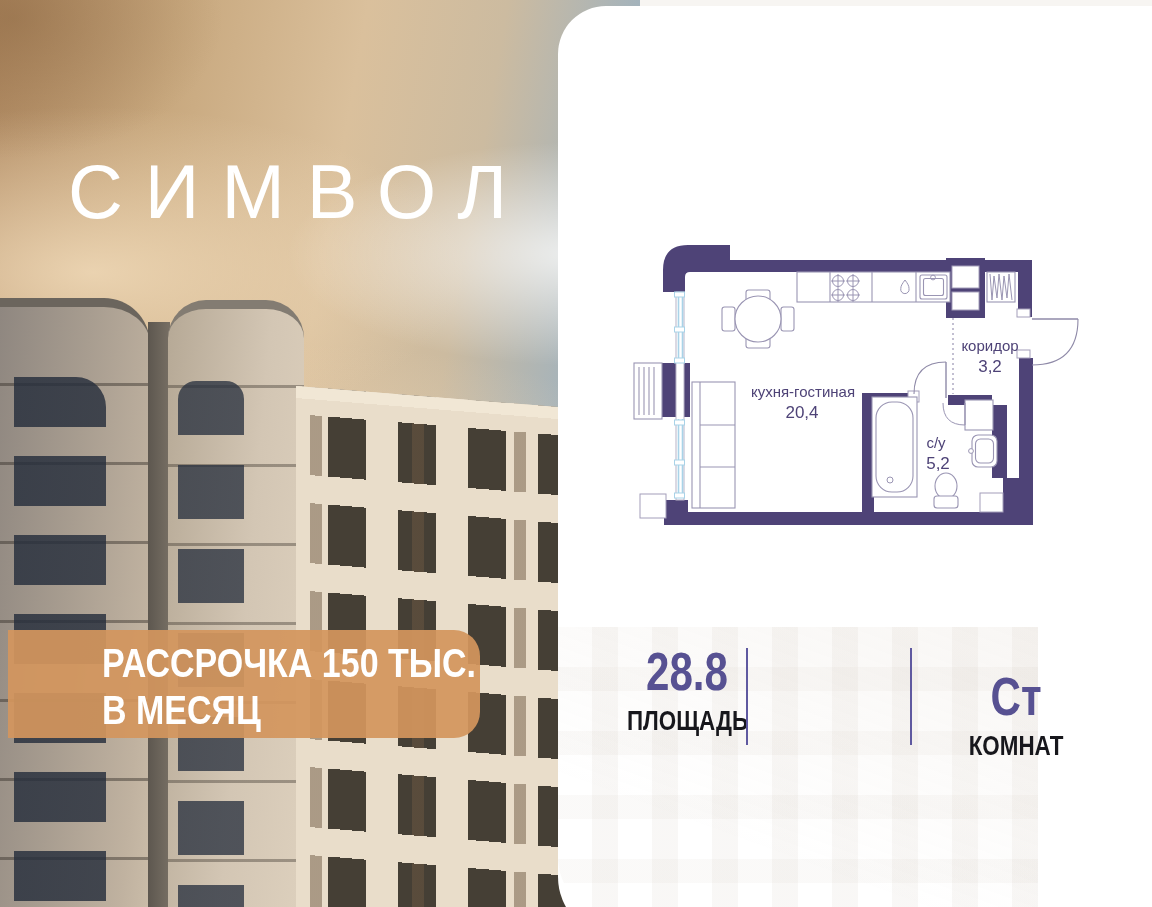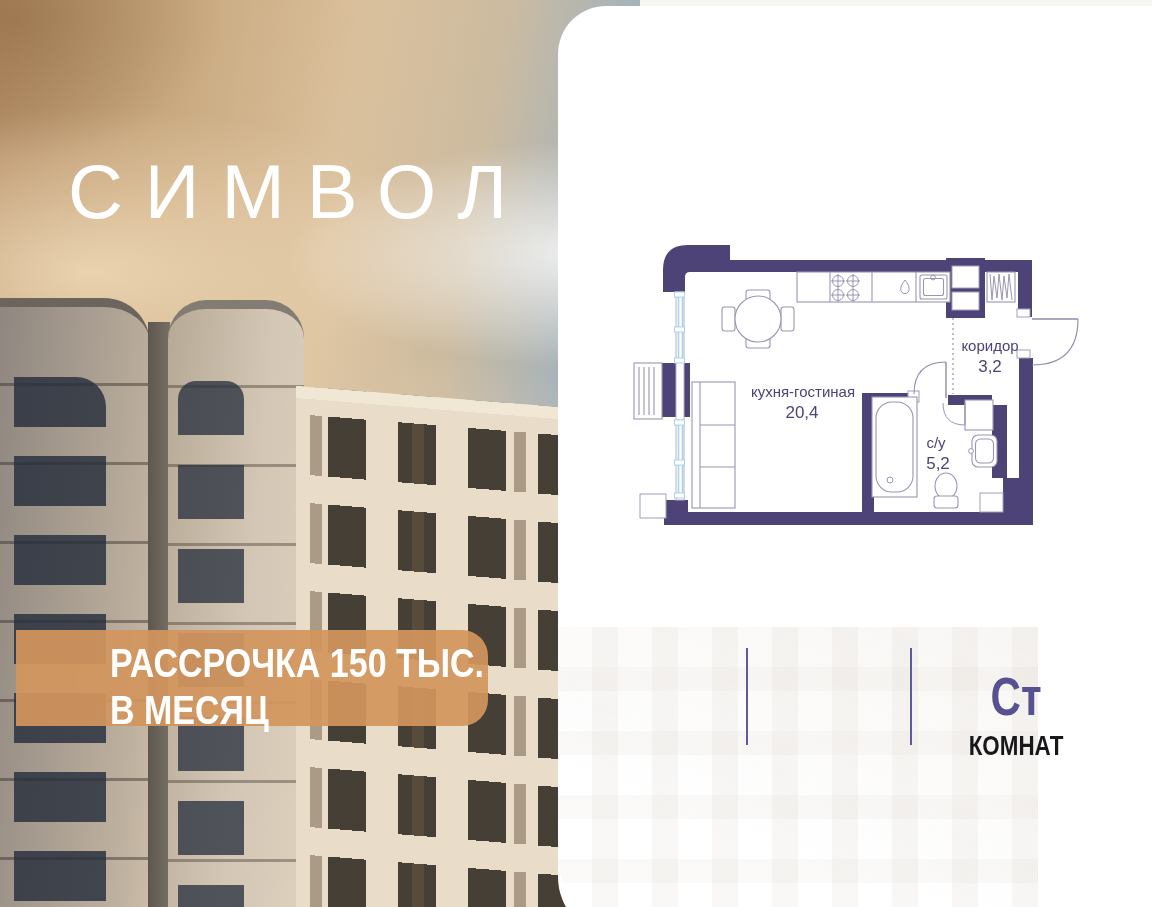--- a/index.html
+++ b/index.html
@@ -33,21 +33,21 @@
     background:repeating-linear-gradient(180deg,rgba(42,50,64,.78) 0 54px,rgba(0,0,0,0) 54px 84px);}
   .facade{position:absolute;left:296px;top:386px;width:352px;height:640px;
     transform:skewY(4.6deg);transform-origin:0 0;background-color:#e9ddca;
     background-image:
       linear-gradient(180deg,#f1e7d5 0 12px,rgba(0,0,0,0) 12px),
       repeating-linear-gradient(180deg,#e9ddca 0 28px,rgba(233,221,202,0) 28px 88px),
       repeating-linear-gradient(90deg,rgba(0,0,0,0) 0 14px,rgba(109,88,66,.5) 14px 26px,rgba(0,0,0,0) 26px 102px),
       repeating-linear-gradient(90deg,rgba(0,0,0,0) 0 32px,#453f35 32px 70px);}
   .brand{position:absolute;left:0;top:148px;width:575px;text-align:center;color:#fff;
     font-size:76px;font-weight:400;letter-spacing:22px;text-indent:22px;white-space:nowrap;}
-  .promo{position:absolute;left:16px;top:630px;width:472px;height:96px;border-radius:0 26px 26px 0;
+  .promo{position:absolute;left:8px;top:630px;width:472px;height:108px;border-radius:0 26px 26px 0;
     background:rgba(211,150,94,.93);}
   .promo-text{margin:10px 0 0 94px;color:#fff;font-weight:700;font-size:40px;line-height:47px;
     transform:scaleX(.85);transform-origin:0 0;white-space:nowrap;}
 
   
   .right-bg{position:absolute;left:640px;top:0;right:0;bottom:0;background:#f7f5f2;}
   .card{position:absolute;left:558px;top:6px;right:-30px;bottom:-30px;background:#ffffff;
     border-radius:48px 0 0 60px;}
   .photo-hint{position:absolute;left:0;bottom:20px;width:480px;height:290px;border-bottom-left-radius:60px;
     background:
@@ -229,20 +229,24 @@
 
       <text class="rlabel" x="183" y="167" font-size="15" text-anchor="middle">кухня-гостиная</text>
       <text class="rlabel" x="182" y="188" font-size="17" text-anchor="middle">20,4</text>
       <text class="rlabel" x="370" y="121" font-size="15" text-anchor="middle">коридор</text>
       <text class="rlabel" x="370" y="142" font-size="17" text-anchor="middle">3,2</text>
       <text class="rlabel" x="316" y="218" font-size="15" text-anchor="middle">с/у</text>
       <text class="rlabel" x="318" y="239" font-size="17" text-anchor="middle">5,2</text>
     </svg>
 
     <div class="stats">
+      <div class="stat-col col-1">
+        <span class="value">28.8</span>
+        <span class="label">ПЛОЩАДЬ</span>
+      </div>
       <div class="stat-div div-1"></div>
       <div class="stat-div div-2"></div>
       <div class="stat-col col-3">
         <span class="value">Ст</span>
         <span class="label">КОМНАТ</span>
       </div>
     </div>
   </div>
 </div>
 

